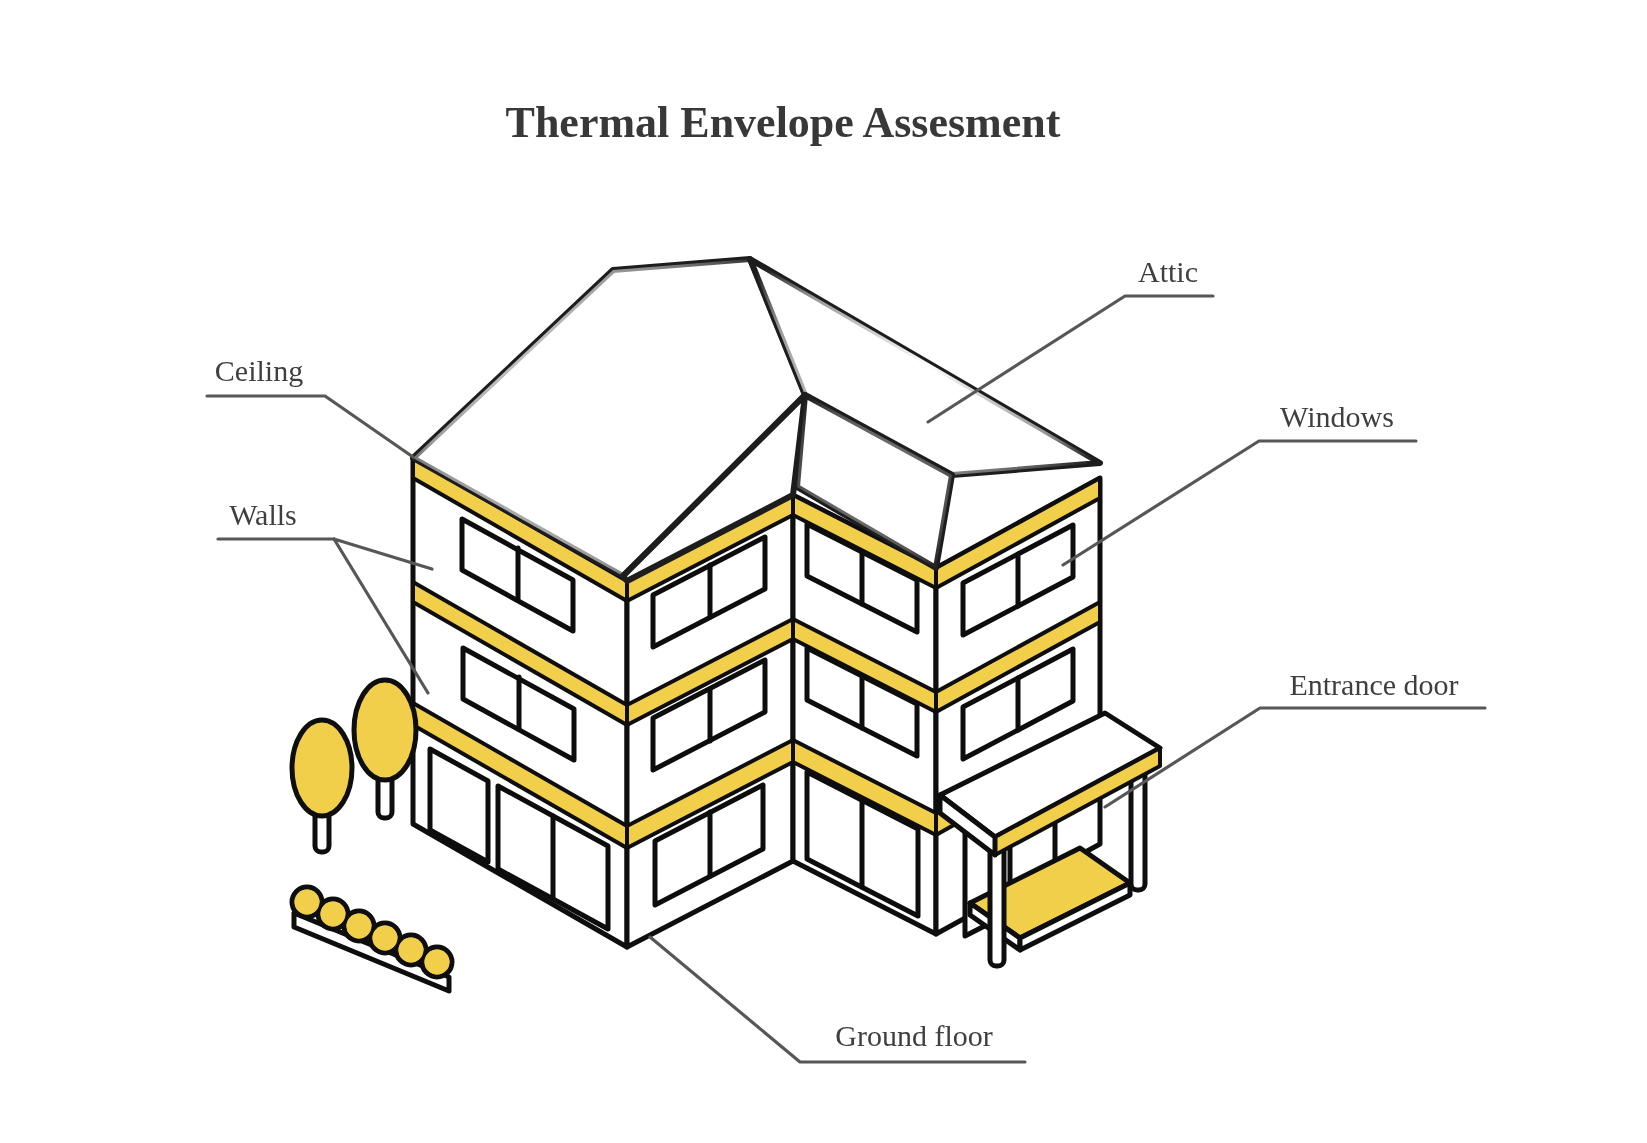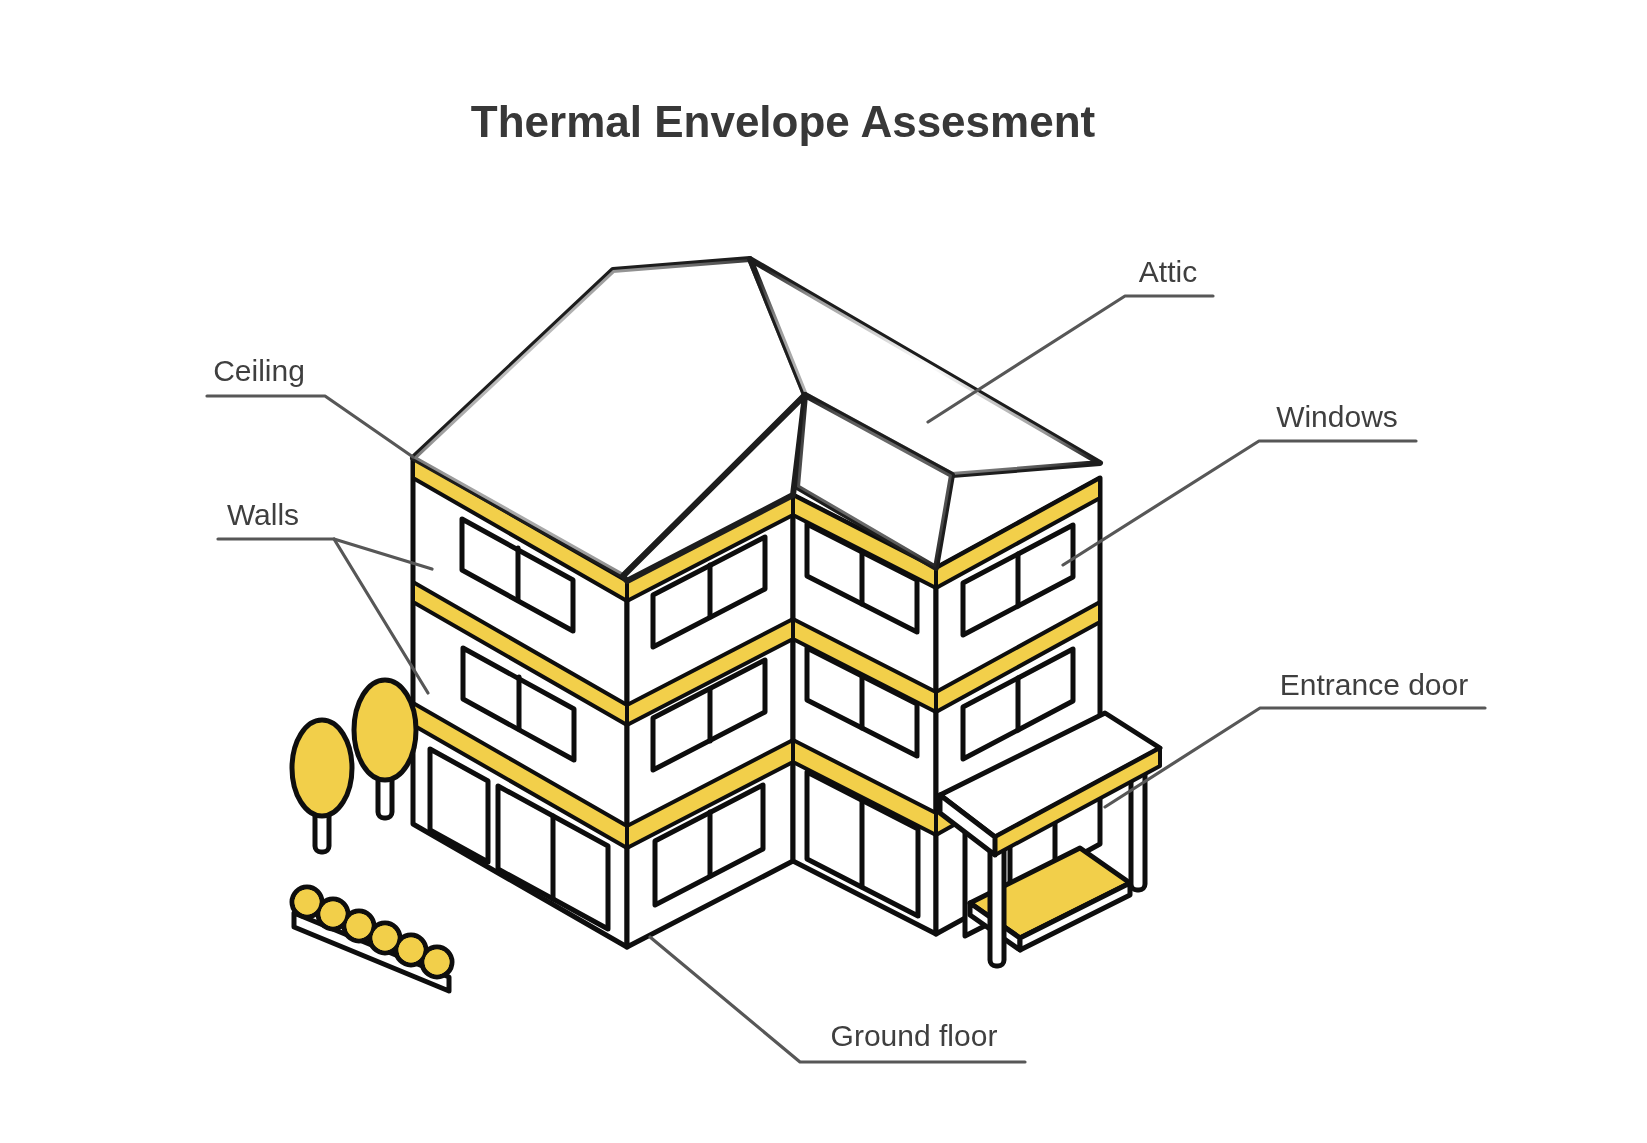--- a/index.html
+++ b/index.html
@@ -1,17 +1,17 @@
 <!DOCTYPE html>
 <html><head>
 <meta charset="utf-8">
 <style>
   html,body{margin:0;padding:0;background:#ffffff;}
   .stage{position:relative;width:1647px;height:1143px;background:#ffffff;overflow:hidden;
-         font-family:Liberation Sans, sans-serif;}
+         font-family:Liberation Serif, serif;}
   svg{display:block;}
   .wall{fill:#ffffff;stroke:#0e0e0e;stroke-width:5;stroke-linejoin:round;}
   .roof{fill:#ffffff;stroke:#1d1d1d;stroke-width:6;stroke-linejoin:round;}
   .band{stroke:#0e0e0e;stroke-width:4;stroke-linejoin:round;}
   .win{fill:#ffffff;stroke:#0d0d0d;stroke-width:5;stroke-linejoin:round;}
   .wdiv{stroke:#0d0d0d;stroke-width:5;stroke-linecap:round;}
   .leader{fill:none;stroke-width:3.2;stroke-linejoin:round;stroke-linecap:round;}
   .lbl{font-size:30px;}
   .title{font-size:44px;font-weight:bold;}
   .white{fill:#ffffff;stroke:#0e0e0e;stroke-width:5;stroke-linejoin:round;}

